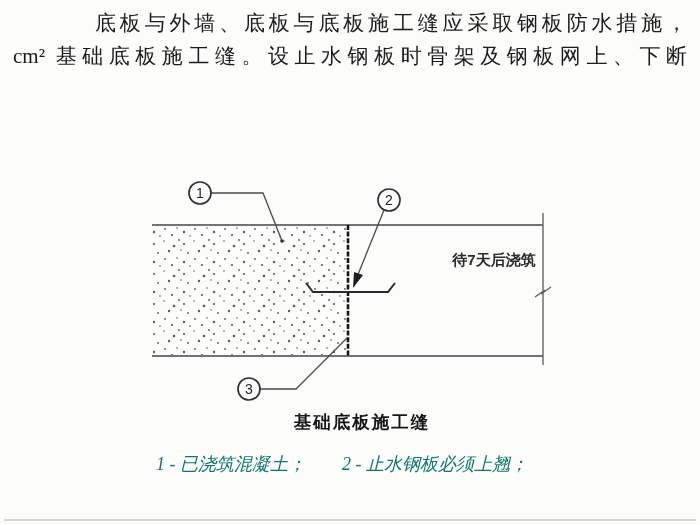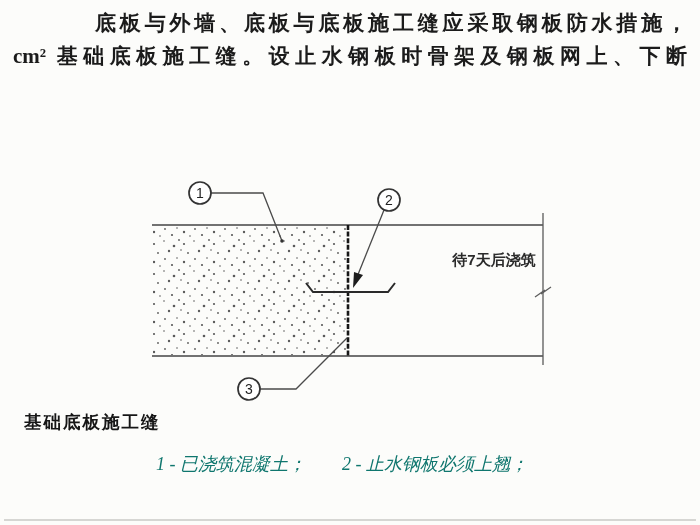--- a/index.html
+++ b/index.html
@@ -11,28 +11,28 @@
     font-family:"Liberation Serif", serif;
   }
   .page{position:absolute;inset:0;}
   
   .para{
     position:absolute;left:13px;top:7px;width:674px;
     font-size:21px;line-height:32.5px;color:#1b1b1b;
     font-family:"Liberation Serif", serif;
   }
   .pline{white-space:nowrap;}
-  .jline{white-space:normal;text-align:justify;text-align-last:justify;font-weight:bold;}
+  .jline{white-space:normal;text-align:justify;text-align-last:justify;}
   .indent{text-indent:82px;}
   
   .diagram{position:absolute;left:0;top:178px;}
   
   .caption{
     position:absolute;left:0;right:0;top:410px;
-    text-align:left;text-indent:24px;
+    text-align:center;text-indent:24px;
     font-family:Liberation Sans, sans-serif;
     font-weight:bold;font-size:17.5px;letter-spacing:2px;color:#161616;
   }
   
   .legend{
     position:absolute;left:156px;top:451px;
     font-family:"Liberation Serif", serif;
     font-style:italic;font-size:18px;line-height:27.5px;color:#0f766e;
   }
   

